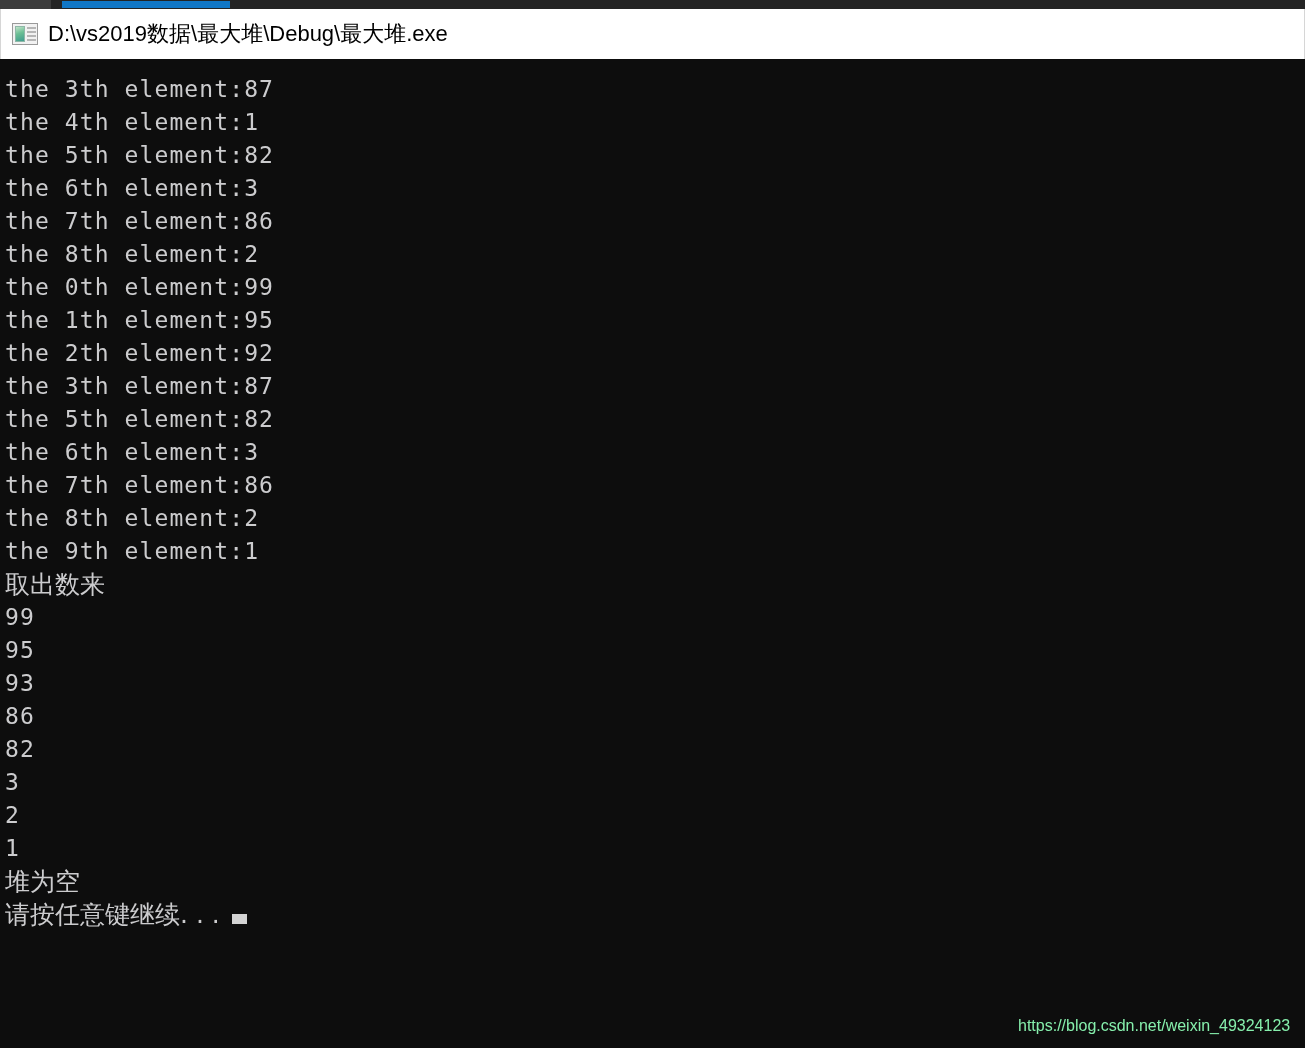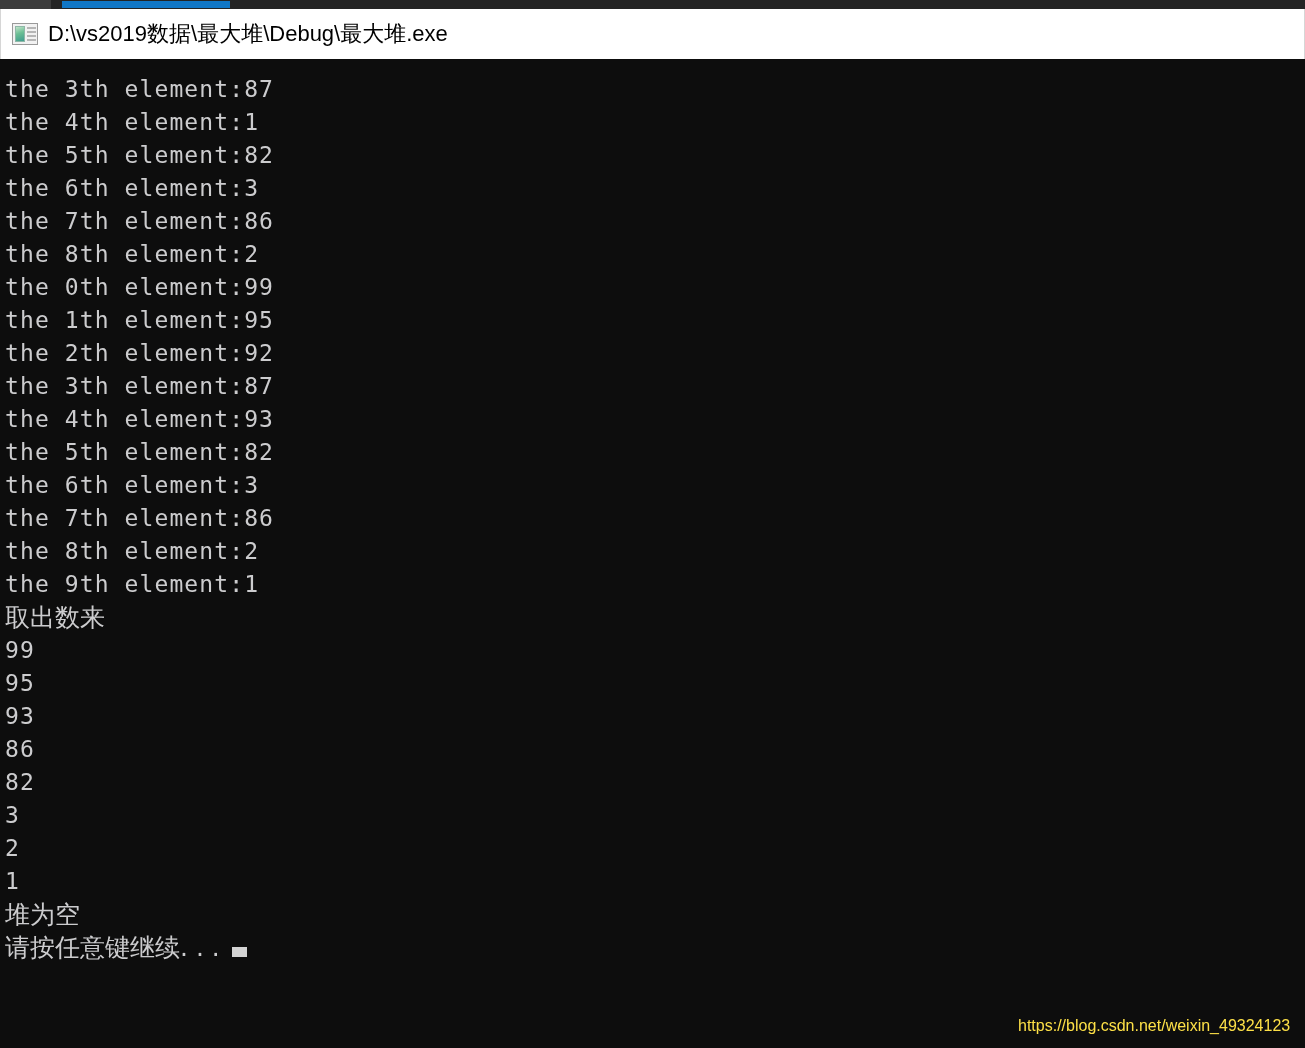--- a/index.html
+++ b/index.html
@@ -130,21 +130,21 @@
     vertical-align: -1px;
     margin-left: 12px;
   }
 
   
   #watermark {
     position: absolute;
     left: 1018px;
     top: 1017px;
     font-size: 16px;
-    color: #fde047;
+    color: #86efac;
     white-space: nowrap;
     font-family: "Liberation Sans", sans-serif;
   }
 </style>
 </head>
 <body>
 
 <div id="tab-strip">
   <div class="seg-inactive"></div>
   <div class="seg-active"></div>
@@ -166,21 +166,20 @@
       <div class="cline mono">the 3th element:87</div>
       <div class="cline mono">the 4th element:1</div>
       <div class="cline mono">the 5th element:82</div>
       <div class="cline mono">the 6th element:3</div>
       <div class="cline mono">the 7th element:86</div>
       <div class="cline mono">the 8th element:2</div>
       <div class="cline mono">the 0th element:99</div>
       <div class="cline mono">the 1th element:95</div>
       <div class="cline mono">the 2th element:92</div>
       <div class="cline mono">the 3th element:87</div>
-      <div class="cline mono">the 4th element:93</div>
       <div class="cline mono">the 5th element:82</div>
       <div class="cline mono">the 6th element:3</div>
       <div class="cline mono">the 7th element:86</div>
       <div class="cline mono">the 8th element:2</div>
       <div class="cline mono">the 9th element:1</div>
       <div class="cline cjk">取出数来</div>
       <div class="cline mono">99</div>
       <div class="cline mono">95</div>
       <div class="cline mono">93</div>
       <div class="cline mono">86</div>

